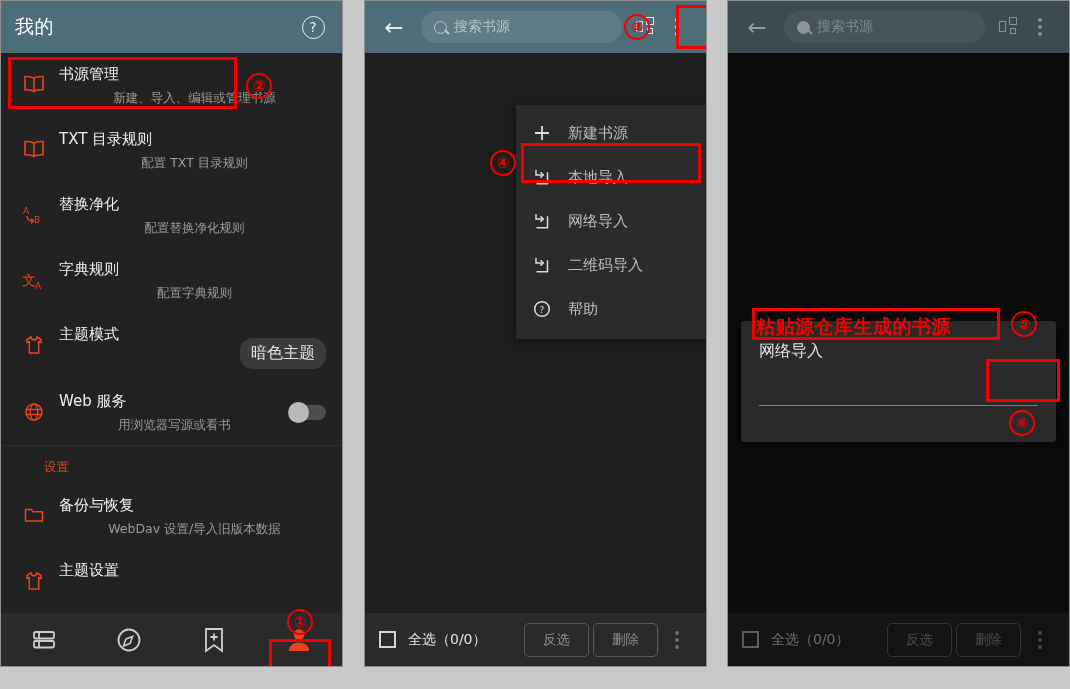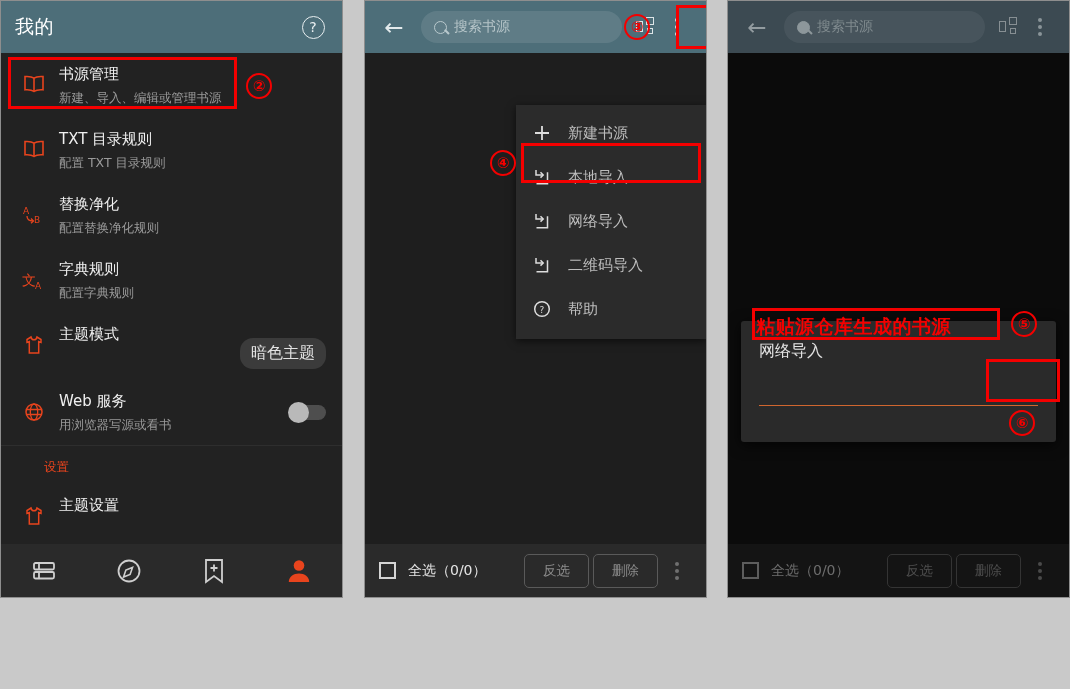--- a/index.html
+++ b/index.html
@@ -5,21 +5,21 @@
   * { box-sizing: border-box; margin: 0; padding: 0; }
   html, body {
     width: 1070px; height: 689px;
     background: #c8c8c8;
     font-family: "DejaVu Sans", "Liberation Sans", sans-serif;
     overflow: hidden;
   }
   .stage { position: relative; width: 1070px; height: 689px; background: #c9c9c9; }
 
   .panel {
-    position: absolute; top: 0; height: 598px; width: 343px;
+    position: absolute; top: 0; height: 667px; width: 343px;
     background: #1e1e1e; overflow: hidden;
     border: 1px solid #8e8e8e;
   }
   #panel-1 { left: 0; }
   #panel-2 { left: 364px; }
   #panel-3 { left: 727px; }
 
   
   .topbar {
     height: 52px; background: #4d6e79;
@@ -64,21 +64,21 @@
   .row {
     display: flex; align-items: flex-start; padding: 11px 12px 11px 14px;
     position: relative; min-height: 62px;
   }
   .row-ico {
     width: 38px; flex: none; color: #e8441d; display: flex; align-items: center;
     justify-content: center; padding-top: 11px;
   }
   .row-texts { flex: 1; padding-left: 6px; }
   .row-title { color: #f0f0f0; font-size: 15px; line-height: 21px; font-weight: 500;}
-  .row-sub { color: #9a9a9a; font-size: 12.5px; line-height: 19px; margin-top: 3px;}
+  .row-sub { color: #9a9a9a; font-size: 12.5px; line-height: 19px; margin-top: 3px; text-align: center;}
   .row-trail { display: flex; align-items: center; padding-top: 14px; padding-right: 4px;}
   .chip {
     background: #3b3b3b; color: #e2e2e2; font-size: 16px;
     padding: 5px 11px; border-radius: 13px;
   }
   .switch {
     width: 36px; height: 15px; background: #4e4e4e; border-radius: 8px; position: relative;
   }
   .switch i { position: absolute; left: -2px; top: -3px; width: 21px; height: 21px; border-radius: 50%; background: #b9b9b9; display:block;}
   .section-head {
@@ -248,20 +248,31 @@
             <span class="switch">
                 <i></i>
               </span>
           </span>
         </div>
 
         <div class="divider"></div>
 
         <div class="section-head">设置</div>
 
+        <div class="row">
+          <span class="row-ico">
+            <svg width="20" height="17" viewBox="0 0 20 17">
+                <path d="M1.5 3.5h6l1.6 2.2h9.4v9.3H1.5z" fill="none" stroke="#e8441d" stroke-width="1.5"></path>
+              </svg>
+          </span>
+          <span class="row-texts">
+            <span class="row-title" style="display:block">备份与恢复</span>
+            <span class="row-sub" style="display:block">WebDav 设置/导入旧版本数据</span>
+          </span>
+        </div>
 
         <div class="row">
           <span class="row-ico">
             <svg width="20" height="20" viewBox="0 0 20 20">
                 <path d="M7 2L3 4.5v3l2.3-.9V18h9.4V6.6l2.3.9v-3L13 2c-.4 2-1.6 2.8-3 2.8S7.4 4 7 2z" fill="none" stroke="#e8441d" stroke-width="1.5"></path>
               </svg>
           </span>
           <span class="row-texts">
             <span class="row-title" style="display:block">主题设置</span>
           </span>

